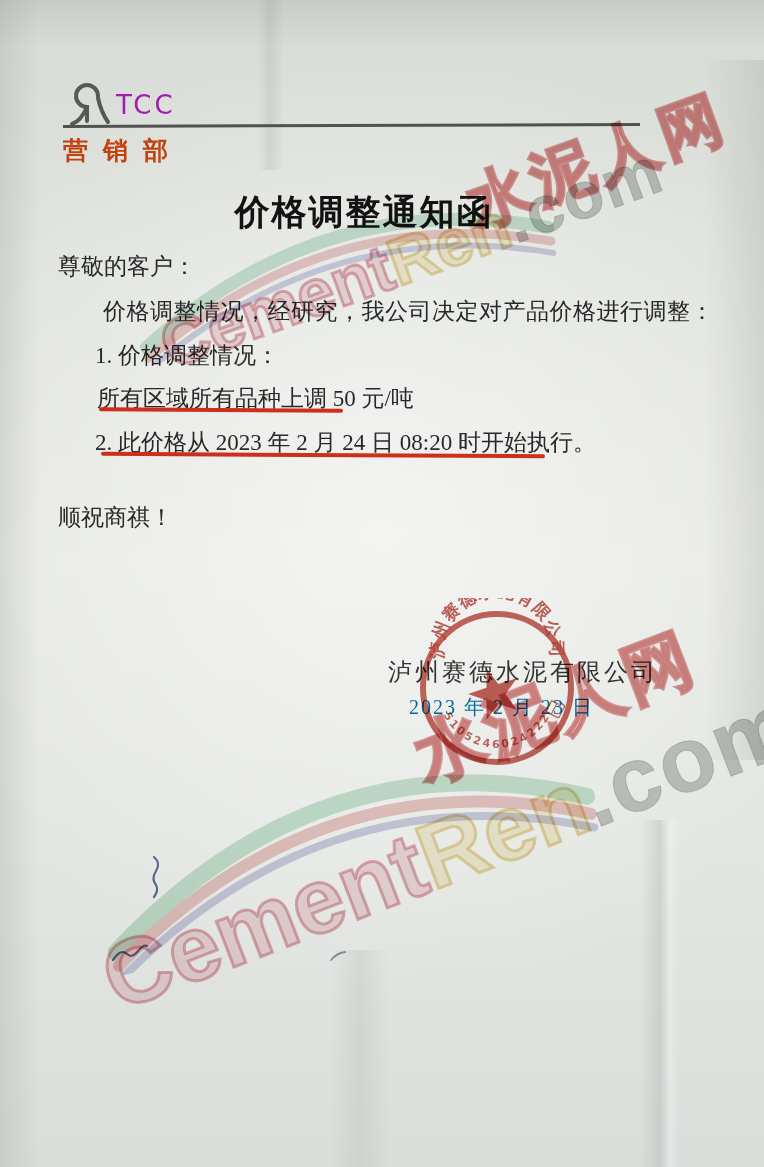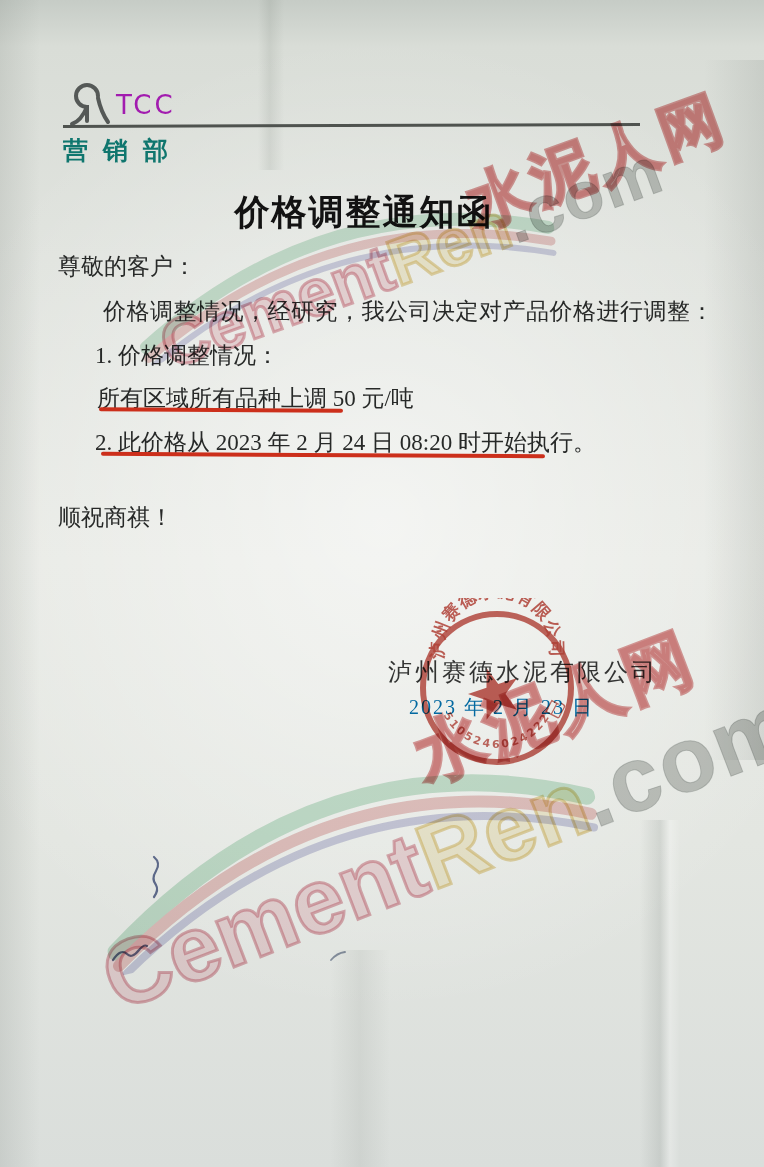--- a/index.html
+++ b/index.html
@@ -21,21 +21,21 @@
   .crease.r1{right:0;top:60px;width:60px;height:700px;
     background:linear-gradient(270deg,rgba(110,118,112,.16),rgba(0,0,0,0));}
   .crease.l1{left:0;top:0;width:40px;height:1167px;
     background:linear-gradient(90deg,rgba(100,108,102,.15),rgba(0,0,0,0));}
 
   
   .logo-mark{position:absolute;left:62px;top:82px;}
   .logo-text{position:absolute;left:116px;top:90px;font-family:"DejaVu Sans",sans-serif;
     font-size:26px;color:#a21caf;letter-spacing:3px;font-weight:500;}
   .header-line{position:absolute;left:63px;top:124px;width:577px;height:3px;background:#4f534f;transform:rotate(-.2deg);}
-  .department{position:absolute;left:63px;top:134px;font-size:25px;font-weight:700;color:#0f766e;letter-spacing:15px;}
+  .department{position:absolute;left:63px;top:134px;font-size:25px;font-weight:700;color:#c2410c;letter-spacing:15px;}
 
   
   .doc-title{position:absolute;left:169px;top:189px;width:390px;text-align:center;
     font-size:35px;font-weight:700;color:#121212;letter-spacing:2px;}
   .t{position:absolute;color:#272928;font-size:23px;white-space:nowrap;}
   .salutation{left:58px;top:251px;font-family:Liberation Serif, serif;}
   .intro{left:103px;top:296px;letter-spacing:.5px;}
   .item1-heading{left:95px;top:340px;}
   .item1-detail{left:97px;top:383px;}
   .item2{left:95px;top:427px;}

